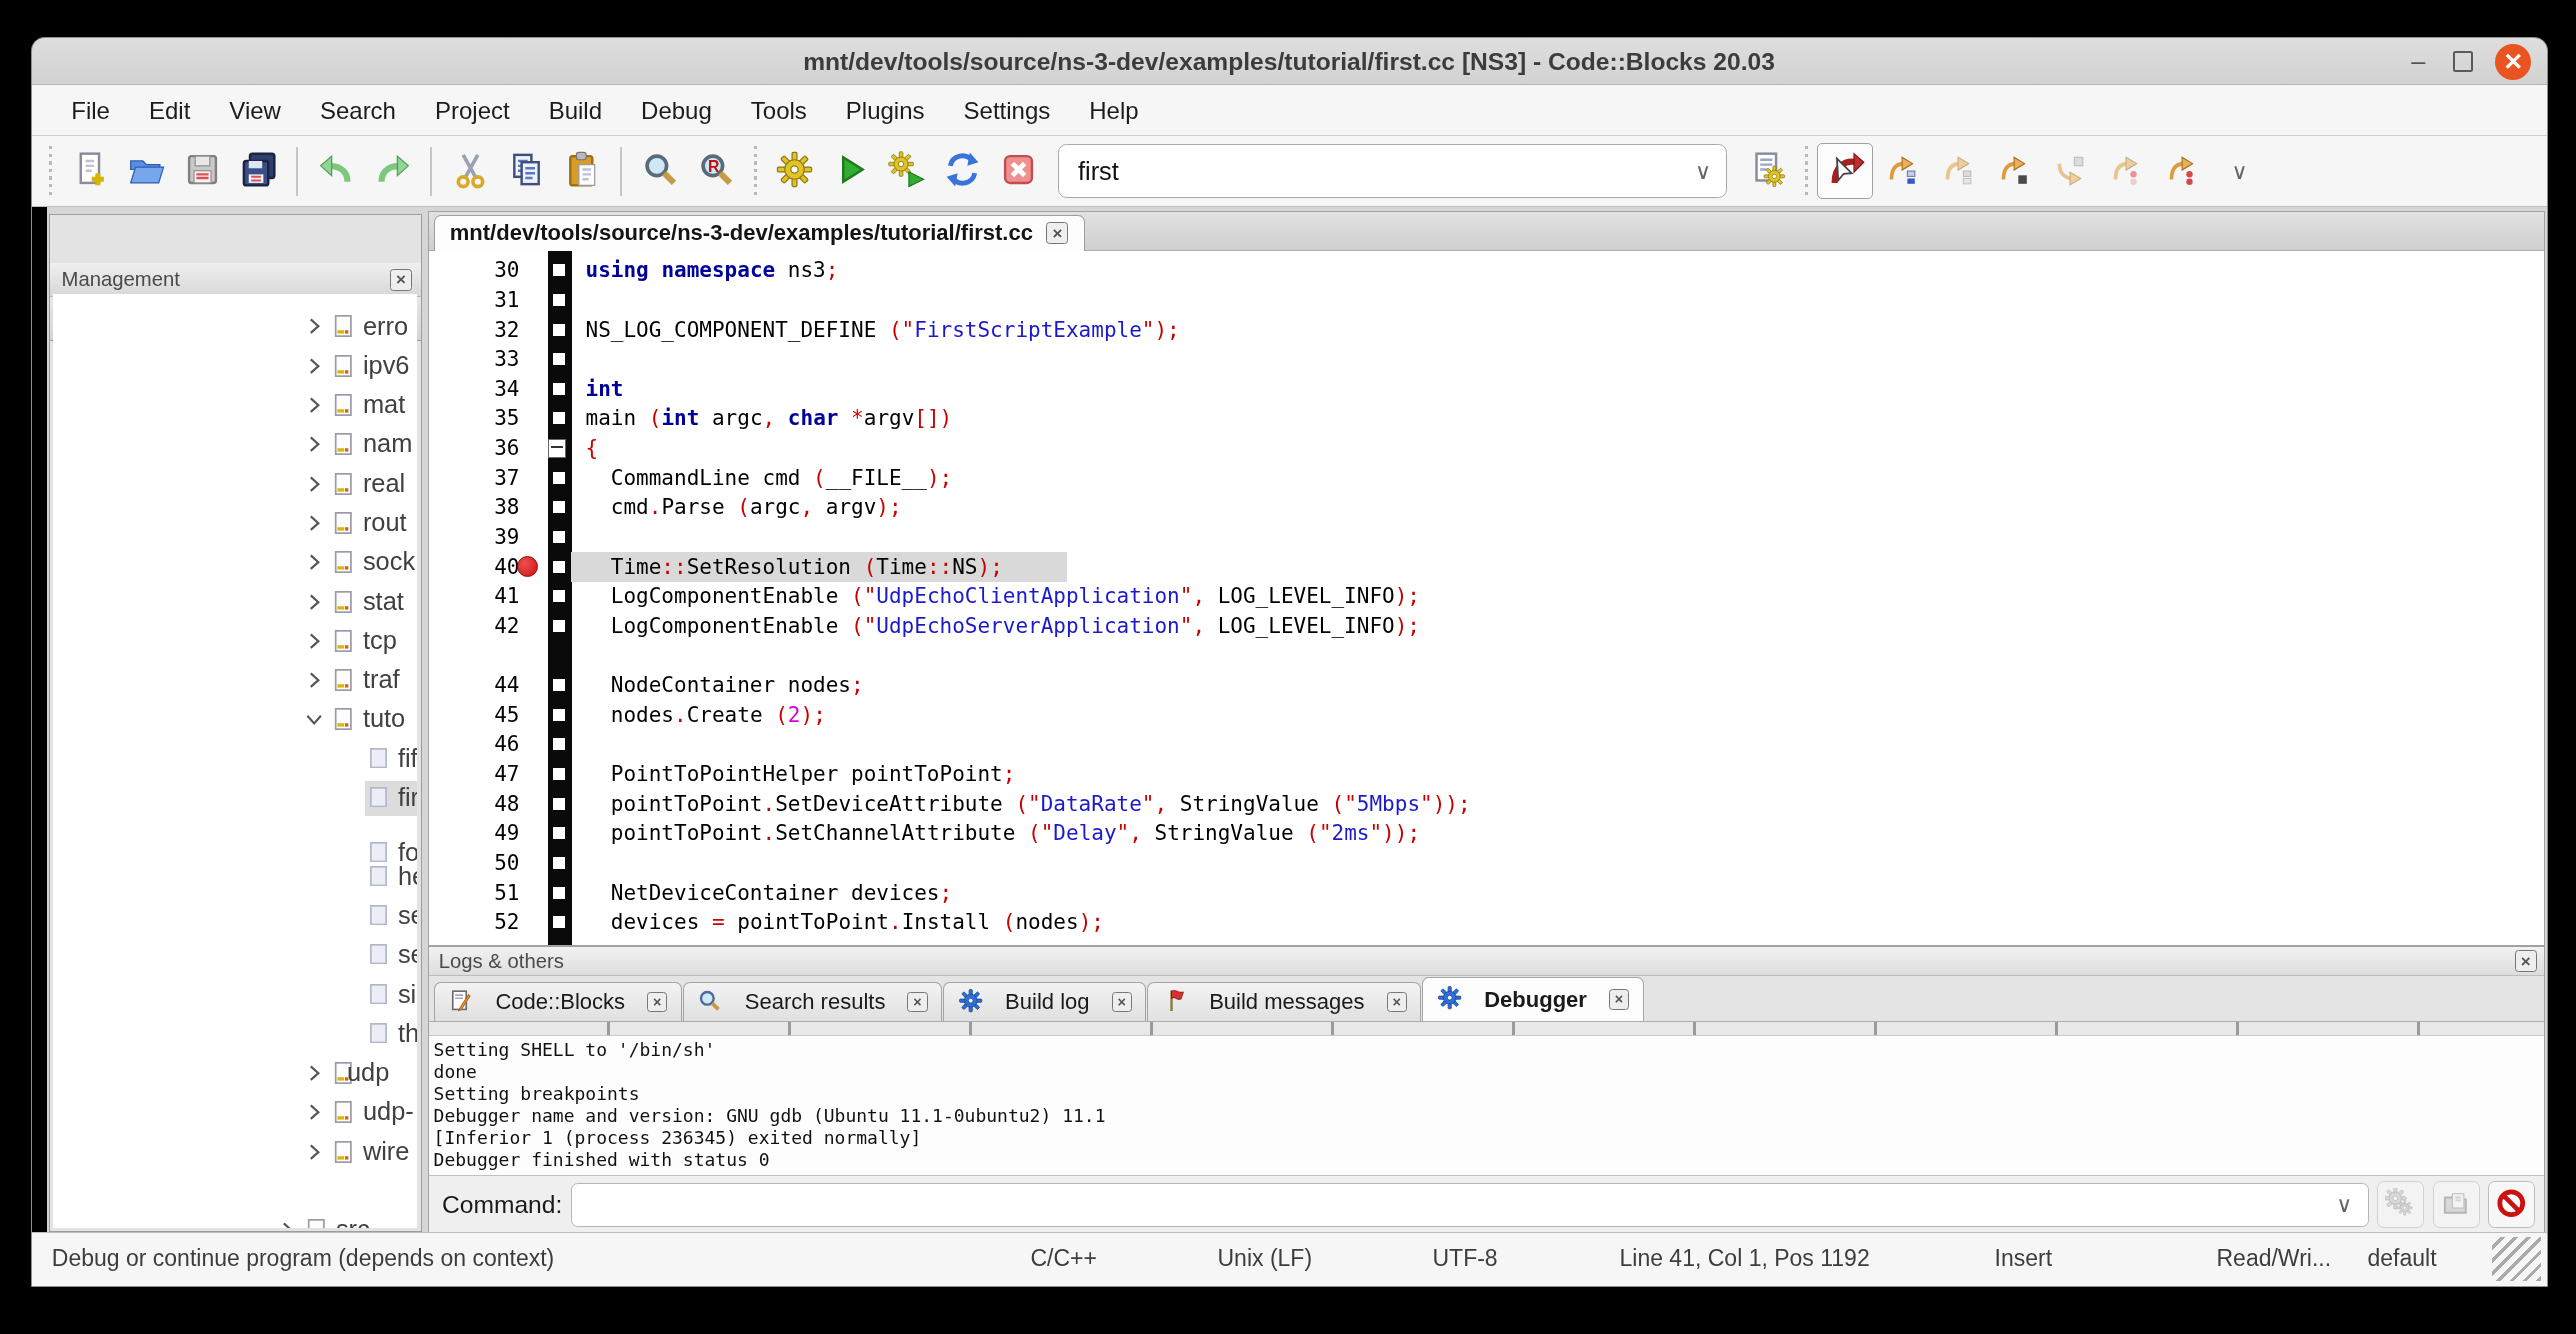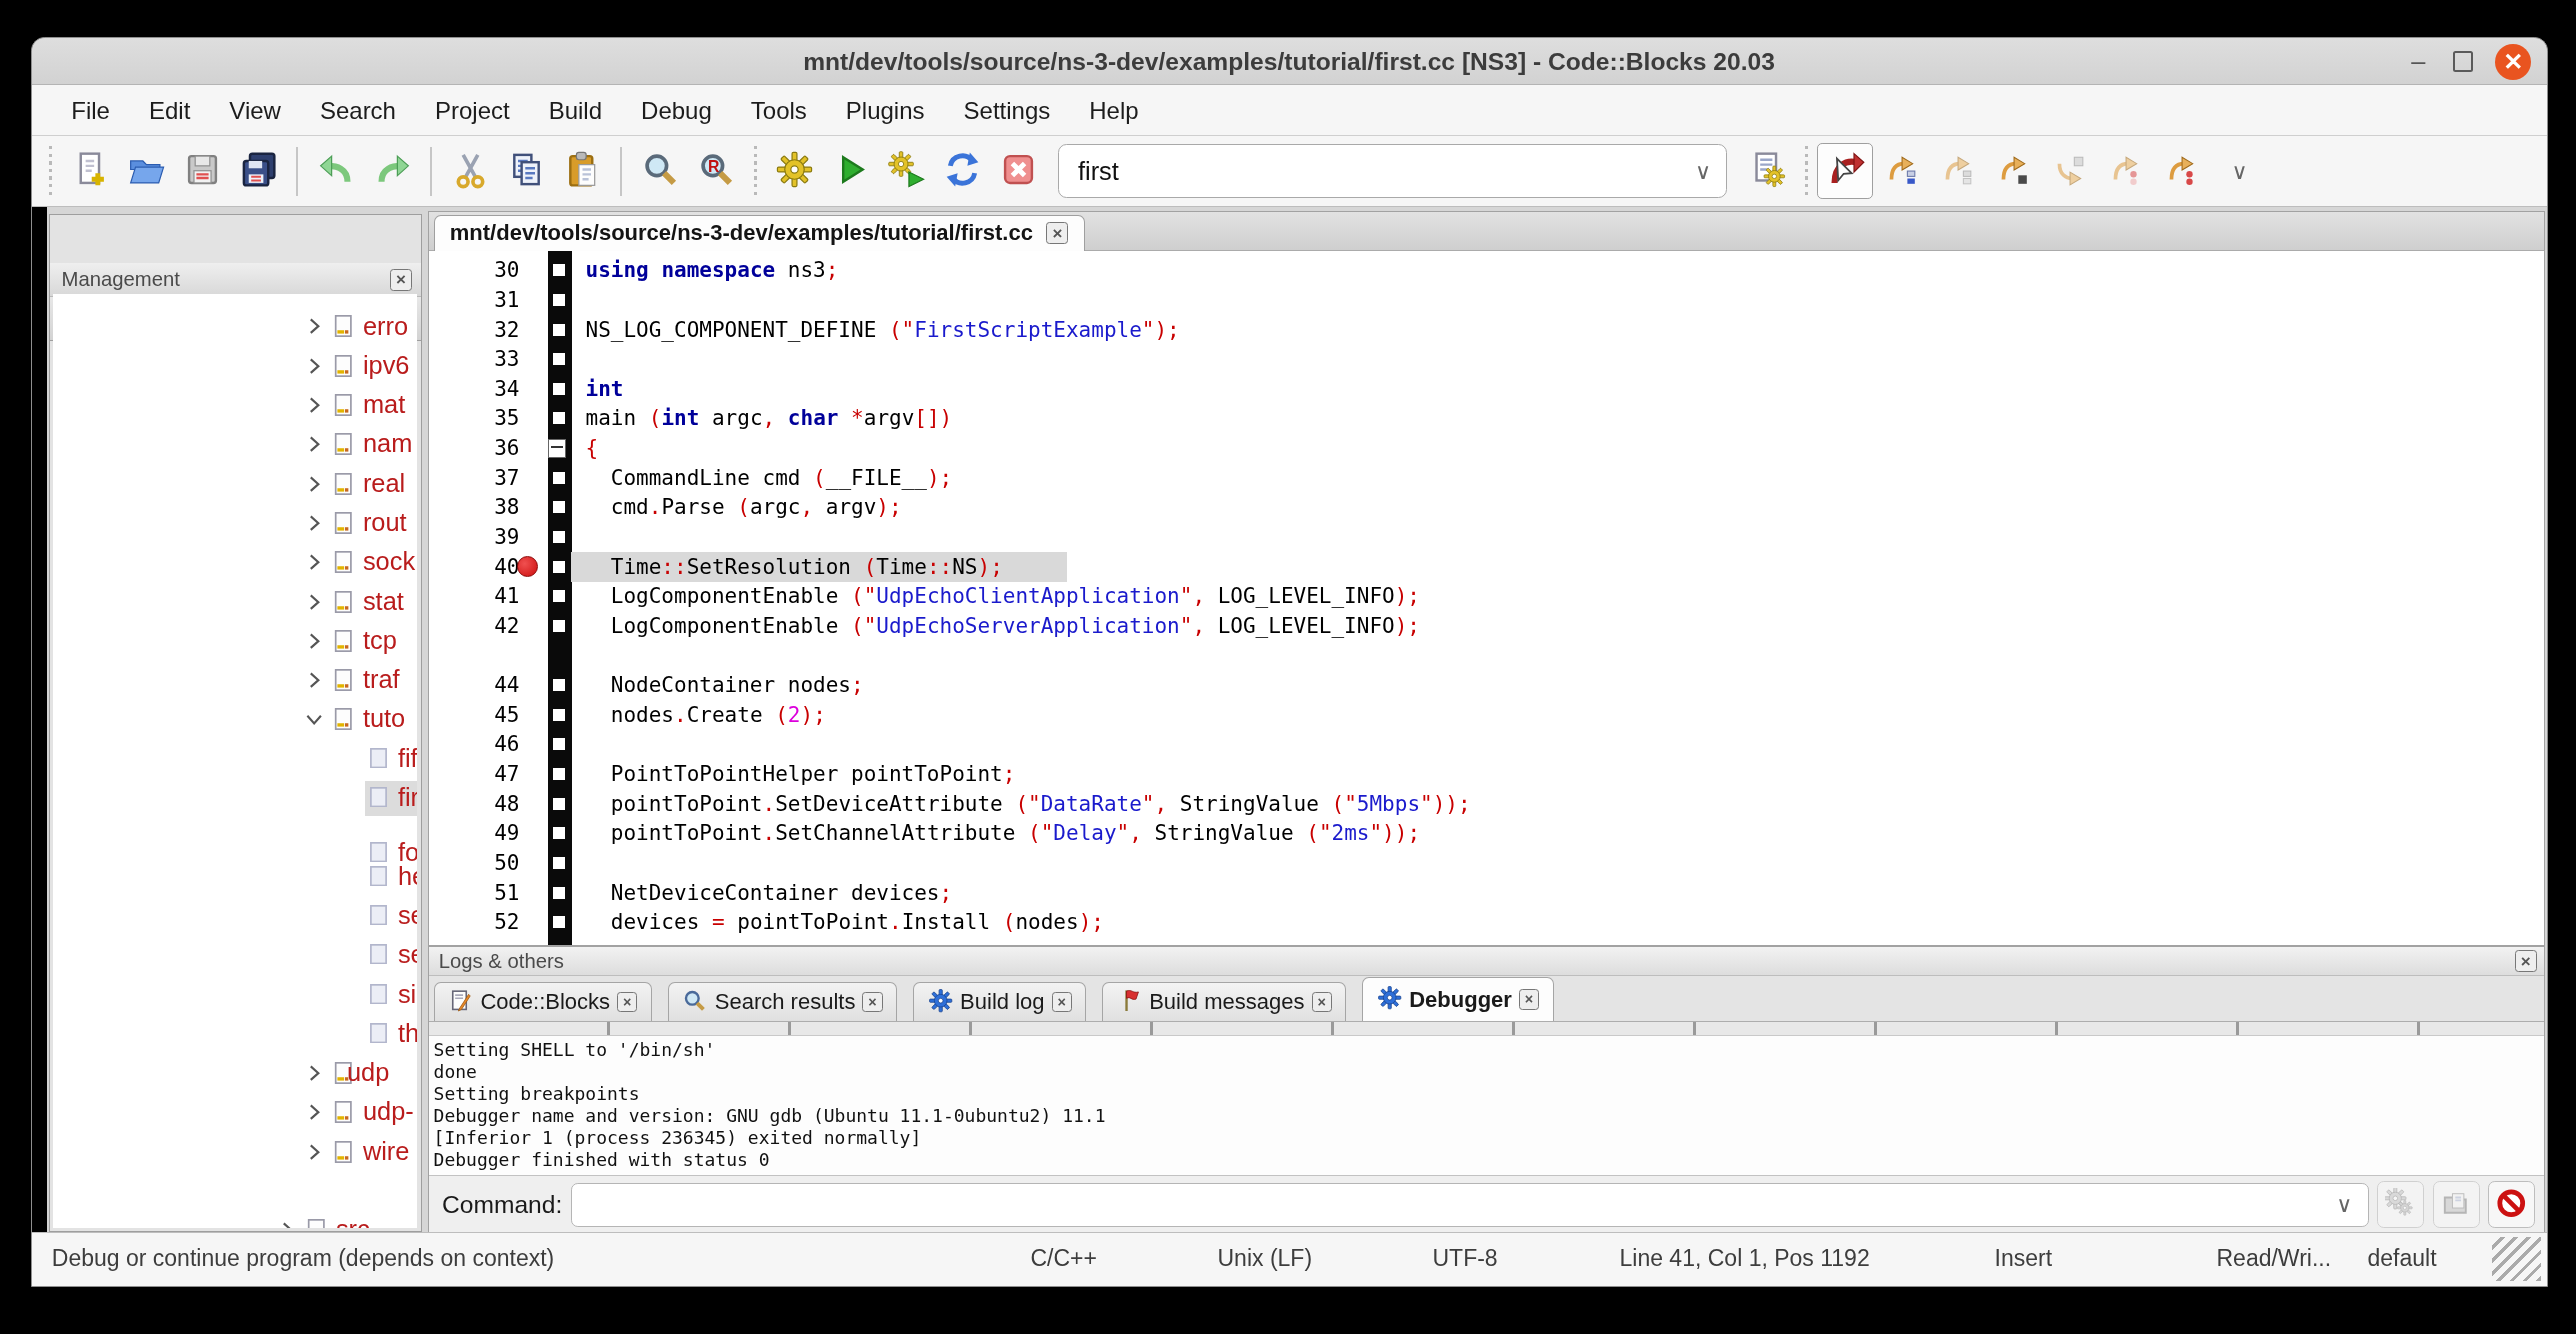--- a/index.html
+++ b/index.html
@@ -55,21 +55,21 @@
   #mgmt-tabrow{height:44px;background:linear-gradient(#e7e7e7,#d3d3d3);border-bottom:0.8px solid #9e9e9e;position:relative;}
   #mgmt-tab{position:absolute;left:6.8px;top:5.1px;height:40px;padding:0 24px;background:linear-gradient(#fdfdfd,#efefef);
     border:0.8px solid #9e9e9e;border-bottom:none;border-radius:6.8px 6.8px 0 0;font-size:23px;font-weight:bold;color:#111;
     display:flex;align-items:center;}
   #tree{position:absolute;left:3.4px;right:3.4px;top:79px;bottom:3.4px;background:#fff;overflow:hidden;}
   .tree-row{position:absolute;height:39px;left:0;right:0;}
   .tree-sel{position:absolute;top:1.7px;bottom:1.7px;right:0;background:#dcdcdc;}
   .tree-chev{position:absolute;top:8.5px;width:20.3px;height:20.3px;}
   .tree-chev svg{width:20.3px;height:20.3px;}
   .tree-icon{position:absolute;top:7.6px;}
-  .tree-label{position:absolute;top:4.2px;font-size:25.4px;color:#b91c1c;white-space:nowrap;}
+  .tree-label{position:absolute;top:4.2px;font-size:25.4px;color:#404040;white-space:nowrap;}
 
   
   #editor{position:absolute;left:396px;top:173px;width:2117px;height:735px;background:#fff;border:0.8px solid #a2a2a2;}
   #ed-tabbar{position:absolute;left:0;top:0;right:0;height:39px;background:linear-gradient(#e2e2e2,#cfcfcf);border-bottom:0.8px solid #ababab;}
   #ed-tab{position:absolute;left:5.1px;top:2.5px;height:36px;background:#fdfdfd;border:0.8px solid #9f9f9f;border-bottom:none;
     border-radius:6.8px 6.8px 0 0;display:flex;align-items:center;gap:13.5px;padding:0 15.2px;}
   #ed-tab .path{font-size:22px;font-weight:600;color:#141414;}
   #code{position:absolute;left:0;top:39px;right:0;bottom:0;overflow:hidden;background:#fff;
     font-family:"DejaVu Sans Mono",monospace;font-size:21px;}
   #fold-strip{position:absolute;left:119px;top:0;width:24px;bottom:0;background:#0a0a0a;}
@@ -87,21 +87,21 @@
   .tok-o{color:#c80000;}
   .tok-n{color:#dc00dc;}
   .tok-t{color:#000;}
 
   
   #logs{position:absolute;left:396px;top:908px;width:2117px;height:288px;background:#ececec;border:0.8px solid #a2a2a2;}
   #logs-caption{height:29px;background:linear-gradient(#f2f2f2,#dddddd);border-bottom:0.8px solid #bdbdbd;
     display:flex;align-items:center;justify-content:space-between;padding:0 6.8px 0 10.2px;}
   #logs-caption .cap{font-size:20.3px;color:#4a4a4a;}
   #logs-tabs{height:46px;background:#e4e4e4;display:flex;align-items:flex-end;padding-left:5.1px;border-bottom:0.8px solid #adadad;position:relative;}
-  .log-tab{height:39px;display:flex;align-items:center;gap:7px;padding:0 13.5px;margin-right:16px;
+  .log-tab{height:39px;display:flex;align-items:center;gap:22px;padding:0 13.5px;margin-right:1px;
     background:linear-gradient(#f3f3f3,#e0e0e0);border:0.8px solid #a5a5a5;border-bottom:none;border-radius:6.8px 6.8px 0 0;}
   .log-tab.active{background:#fdfdfd;height:44px;position:relative;z-index:2;}
   .log-tab .lbl{font-size:22px;color:#1a1a1a;}
   .log-tab.active .lbl{font-weight:bold;}
   .log-tab svg{width:25.4px;height:25.4px;}
   .log-tab .xbox{width:20.3px;height:20.3px;font-size:14.4px;}
   #logs-clip{height:13.5px;background:#e8e8e8;border-bottom:0.8px solid #c9c9c9;overflow:hidden;
     background-image:repeating-linear-gradient(90deg,transparent 0 178px,#9a9a9a 178px 181px);}
   #log-text{height:139px;background:#fdfdfd;font-family:"DejaVu Sans Mono",monospace;font-size:18px;
     color:#111;padding:3.4px 0 0 5.1px;line-height:22px;white-space:pre;overflow:hidden;}

